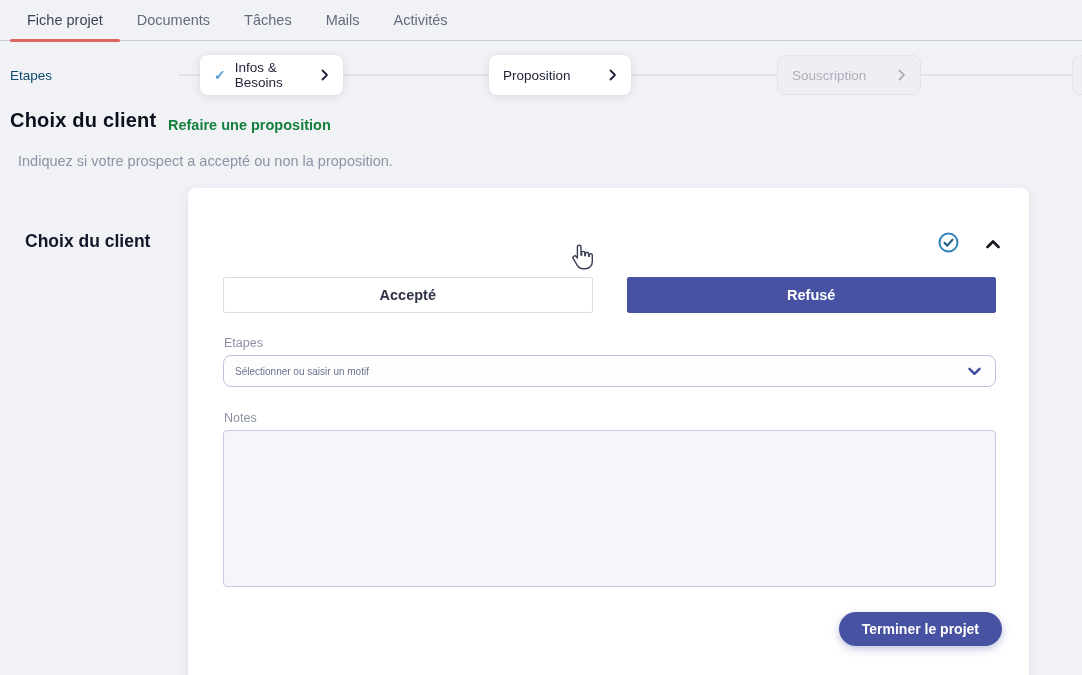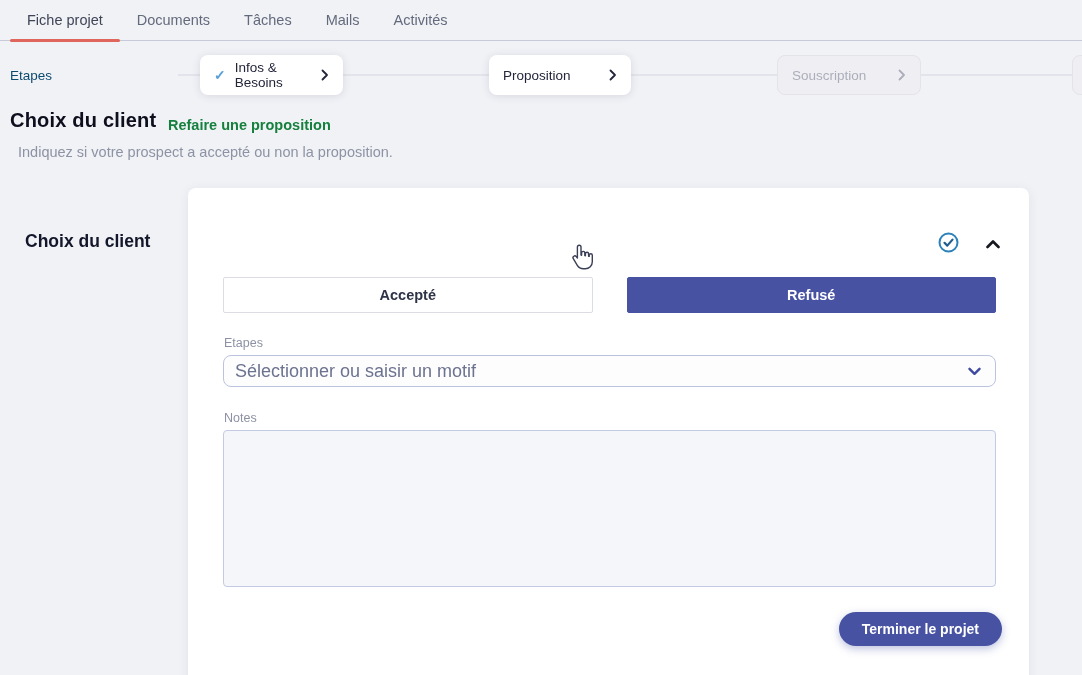--- a/index.html
+++ b/index.html
@@ -34,21 +34,21 @@
                         color:#abaeba; cursor:default;gap:13px; }
   .step-chip.s3 { left:777px; width:144px; }
   .step-chip.s4 { left:1072px; width:120px; padding-left:10px; }
   .chev svg { display:block; }
 
   
   .page-title { position:absolute; left:10px; top:109px; font-size:20px; font-weight:700;
                 color:#0d0f1d; letter-spacing:.2px; }
   .page-link { position:absolute; left:168px; top:117px; font-size:14.5px; font-weight:600;
                color:#15803d; cursor:pointer; }
-  .page-subtitle { position:absolute; left:18px; top:144px; font-size:14.5px; color:#8d93a4; }
+  .page-subtitle { position:absolute; left:18px; top:153px; font-size:14.5px; color:#8d93a4; }
 
   
   .card { position:absolute; left:188px; top:188px; width:841px; height:520px;
           background:#ffffff; border-radius:8px; box-shadow:0 2px 12px rgba(40,45,80,.08); }
   .card-title { position:absolute; left:25px; top:231px; font-size:17.5px; font-weight:700;
                 color:#14162a; }
   .card-head-icons { position:absolute; top:232px; right:82px; display:flex;
                      align-items:center; gap:27px; }
   .icon-btn { background:none; border:none; cursor:pointer; padding:0; display:flex; }
 
@@ -64,21 +64,21 @@
                          font-weight:700;margin-left:6px; }
 
   
   .field-label { position:absolute; left:224px; font-size:12.5px; color:#8c92a4; }
   .label-motif { top:336px; }
   .label-notes { top:411px; }
   .select-box { position:absolute; left:223px; top:355px; width:773px; height:32px;
                 background:#fdfdfe; border:1px solid #bcc3df; border-radius:8px;
                 display:flex; align-items:center; padding:0 14px 0 11px; cursor:pointer; }
   .select-box input { flex:1; border:none; outline:none; background:transparent;
-                      font-size:18px; color:#737373; font-family:"Liberation Sans", sans-serif; }
+                      font-size:10px; color:#737373; font-family:"Liberation Sans", sans-serif; }
   .select-box input::placeholder { color:#6c7390; opacity:1; }
   .notes-area { position:absolute; left:223px; top:430px; width:773px; height:157px;
                 background:#f5f6fa; border:1px solid #c3cae3; border-radius:4px;
                 resize:none; outline:none; font-family:"Liberation Sans", sans-serif;
                 font-size:14px; color:#333; padding:8px 10px; }
 
   
   .submit-btn { position:absolute; top:612px; right:80px; height:34px; padding:6px 23px;
                 background:#4752a2; color:#ffffff; font-size:14px; font-weight:700;
                 border:none; border-radius:17px; cursor:pointer;

